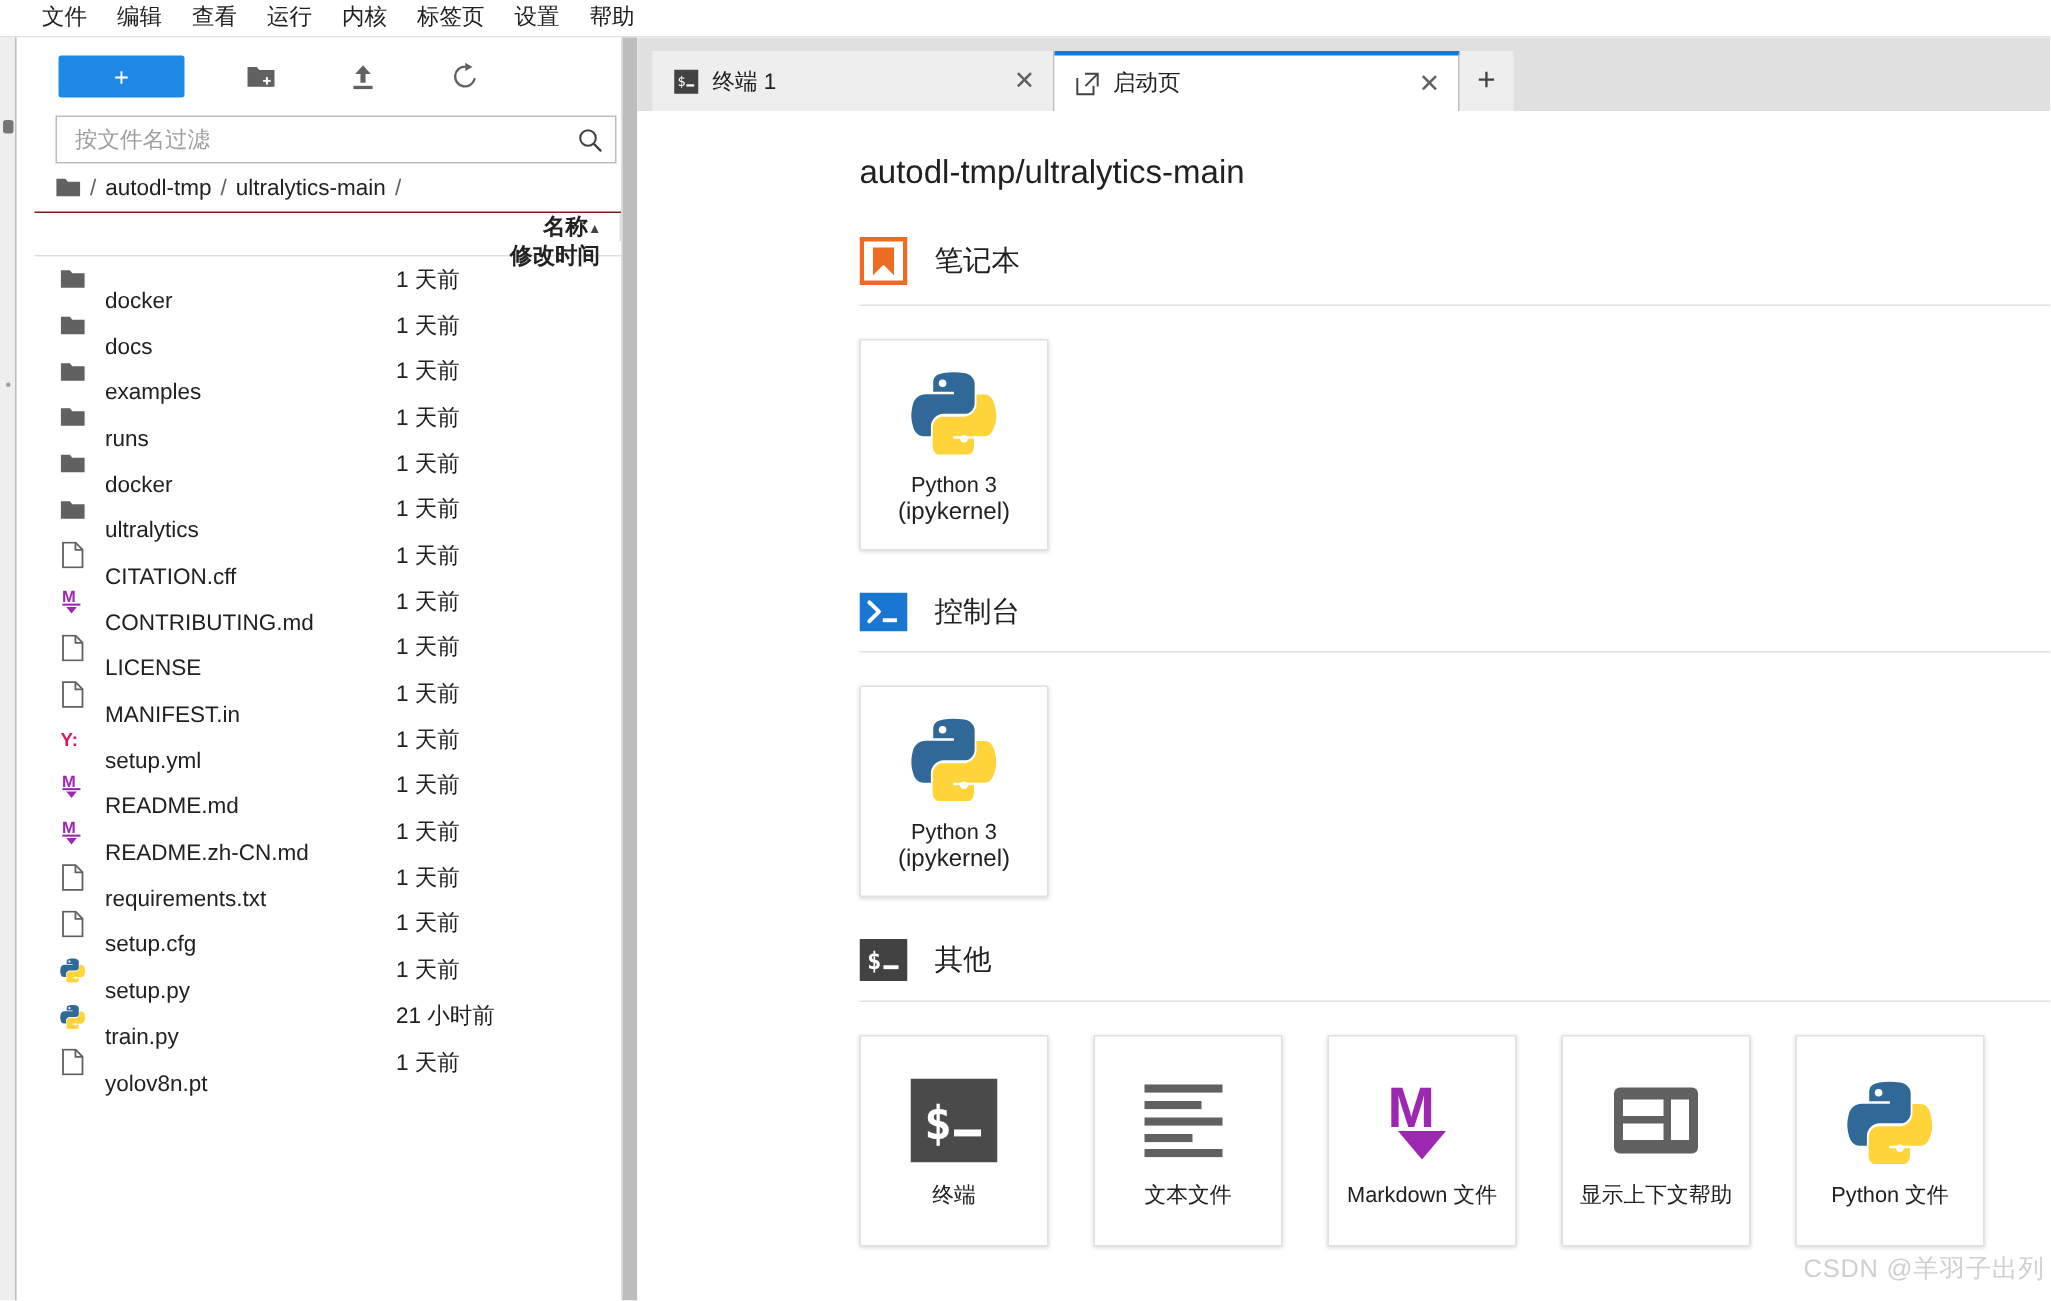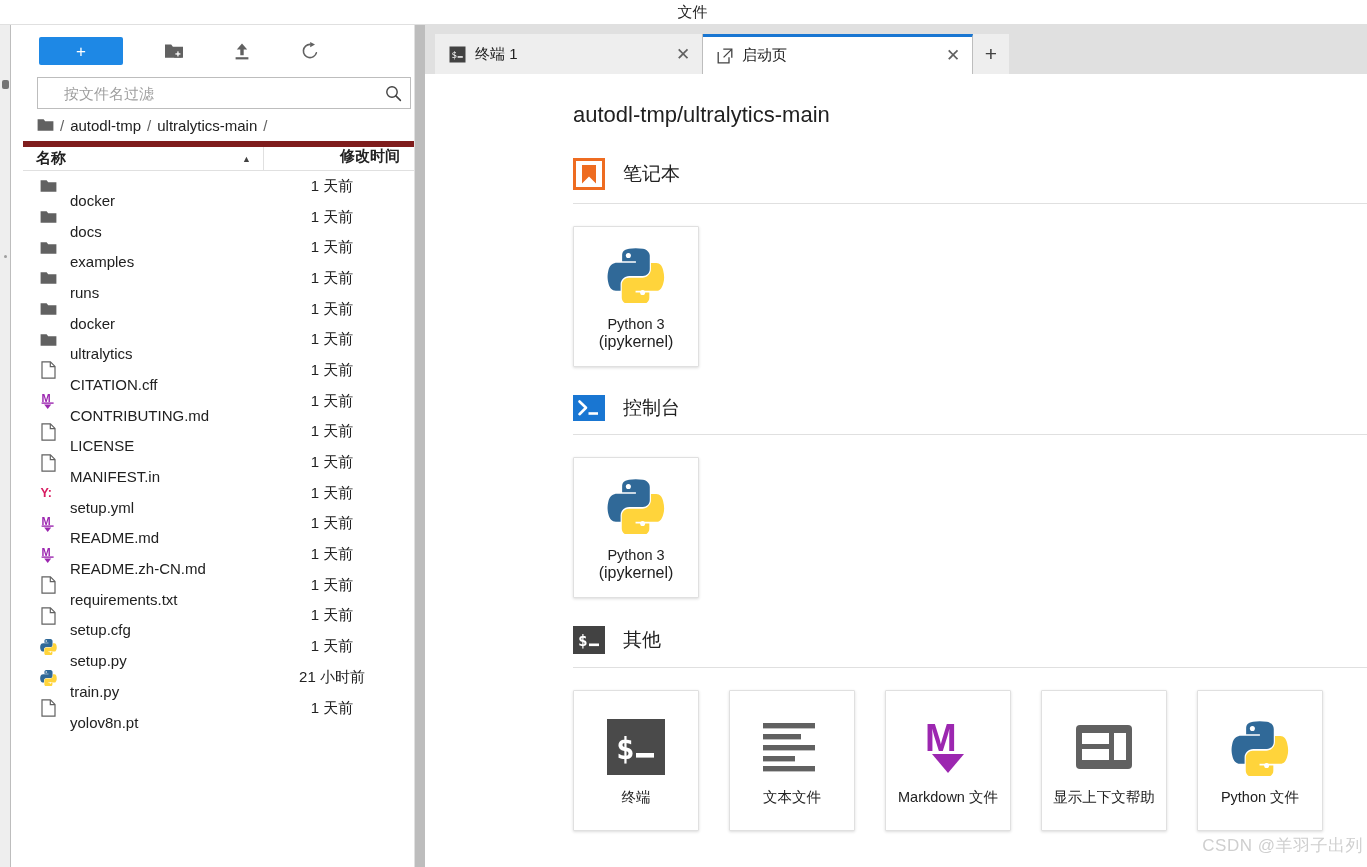--- a/index.html
+++ b/index.html
@@ -14,21 +14,20 @@
   }
 
   
   #menubar {
     height: 25px;
     background: #ffffff;
     border-bottom: 1px solid #e0e0e0;
     display: flex;
     align-items: center;
     padding-left: 18px;
-    flex-direction: column;
   }
   .menu-item {
     font-size: 15px;
     color: #212121;
     padding: 0 10px;
     line-height: 24px;
     cursor: default;
     white-space: nowrap;
   }
 
@@ -91,21 +90,21 @@
     color: #616161;
   }
 
   
   #fb-filter-wrap { padding: 0 12px; }
   #fb-filter {
     height: 32px;
     border: 1px solid #bdbdbd;
     display: flex;
     align-items: center;
-    padding: 0 8px 0 24px;
+    padding: 0 8px 0 10px;
     margin-left: 14px;
     width: 374px;
     background: #fff;
   }
   #fb-filter input {
     flex: 1;
     border: none;
     outline: none;
     font-size: 15px;
     color: #212121;
@@ -124,27 +123,28 @@
     color: #212121;
     gap: 6px;
   }
   #breadcrumb .crumb { cursor: pointer; }
   #breadcrumb .sep { color: #616161; }
 
   
   #fb-header {
     display: flex;
     height: 30px;
-    align-items: flex-start;
-    border-top: 6px solid #7f1d1d;
+    align-items: flex-end;
+    border-top: 1px solid #7f1d1d;
     border-bottom: 1px solid #e0e0e0;
     font-weight: bold;
     font-size: 15px;
     color: #212121;
     margin-left: 12px;
+    flex-direction: column;
   }
   #fb-header .col-name {
     flex: 1;
     display: flex;
     align-items: center;
     padding-left: 13px;
     border-right: 1px solid #e0e0e0;
     height: 100%;
     cursor: pointer;
   }
@@ -178,21 +178,21 @@
   }
   .fb-row .ficon {
     width: 24px; height: 20px;
     display: flex; align-items: center; justify-content: center;
     flex: 0 0 24px;
     margin-right: 10px;
   }
   .fb-row .fname { flex: 1; white-space: nowrap; overflow: hidden; margin-top: 28px; }
   .fb-row .fmod {
     width: 150px;
-    text-align: center;
+    text-align: left;
     padding-right: 14px;
     white-space: nowrap;
   }
 
   
   #splitter {
     width: 10px;
     background: #bdbdbd;
     cursor: col-resize;
   }

